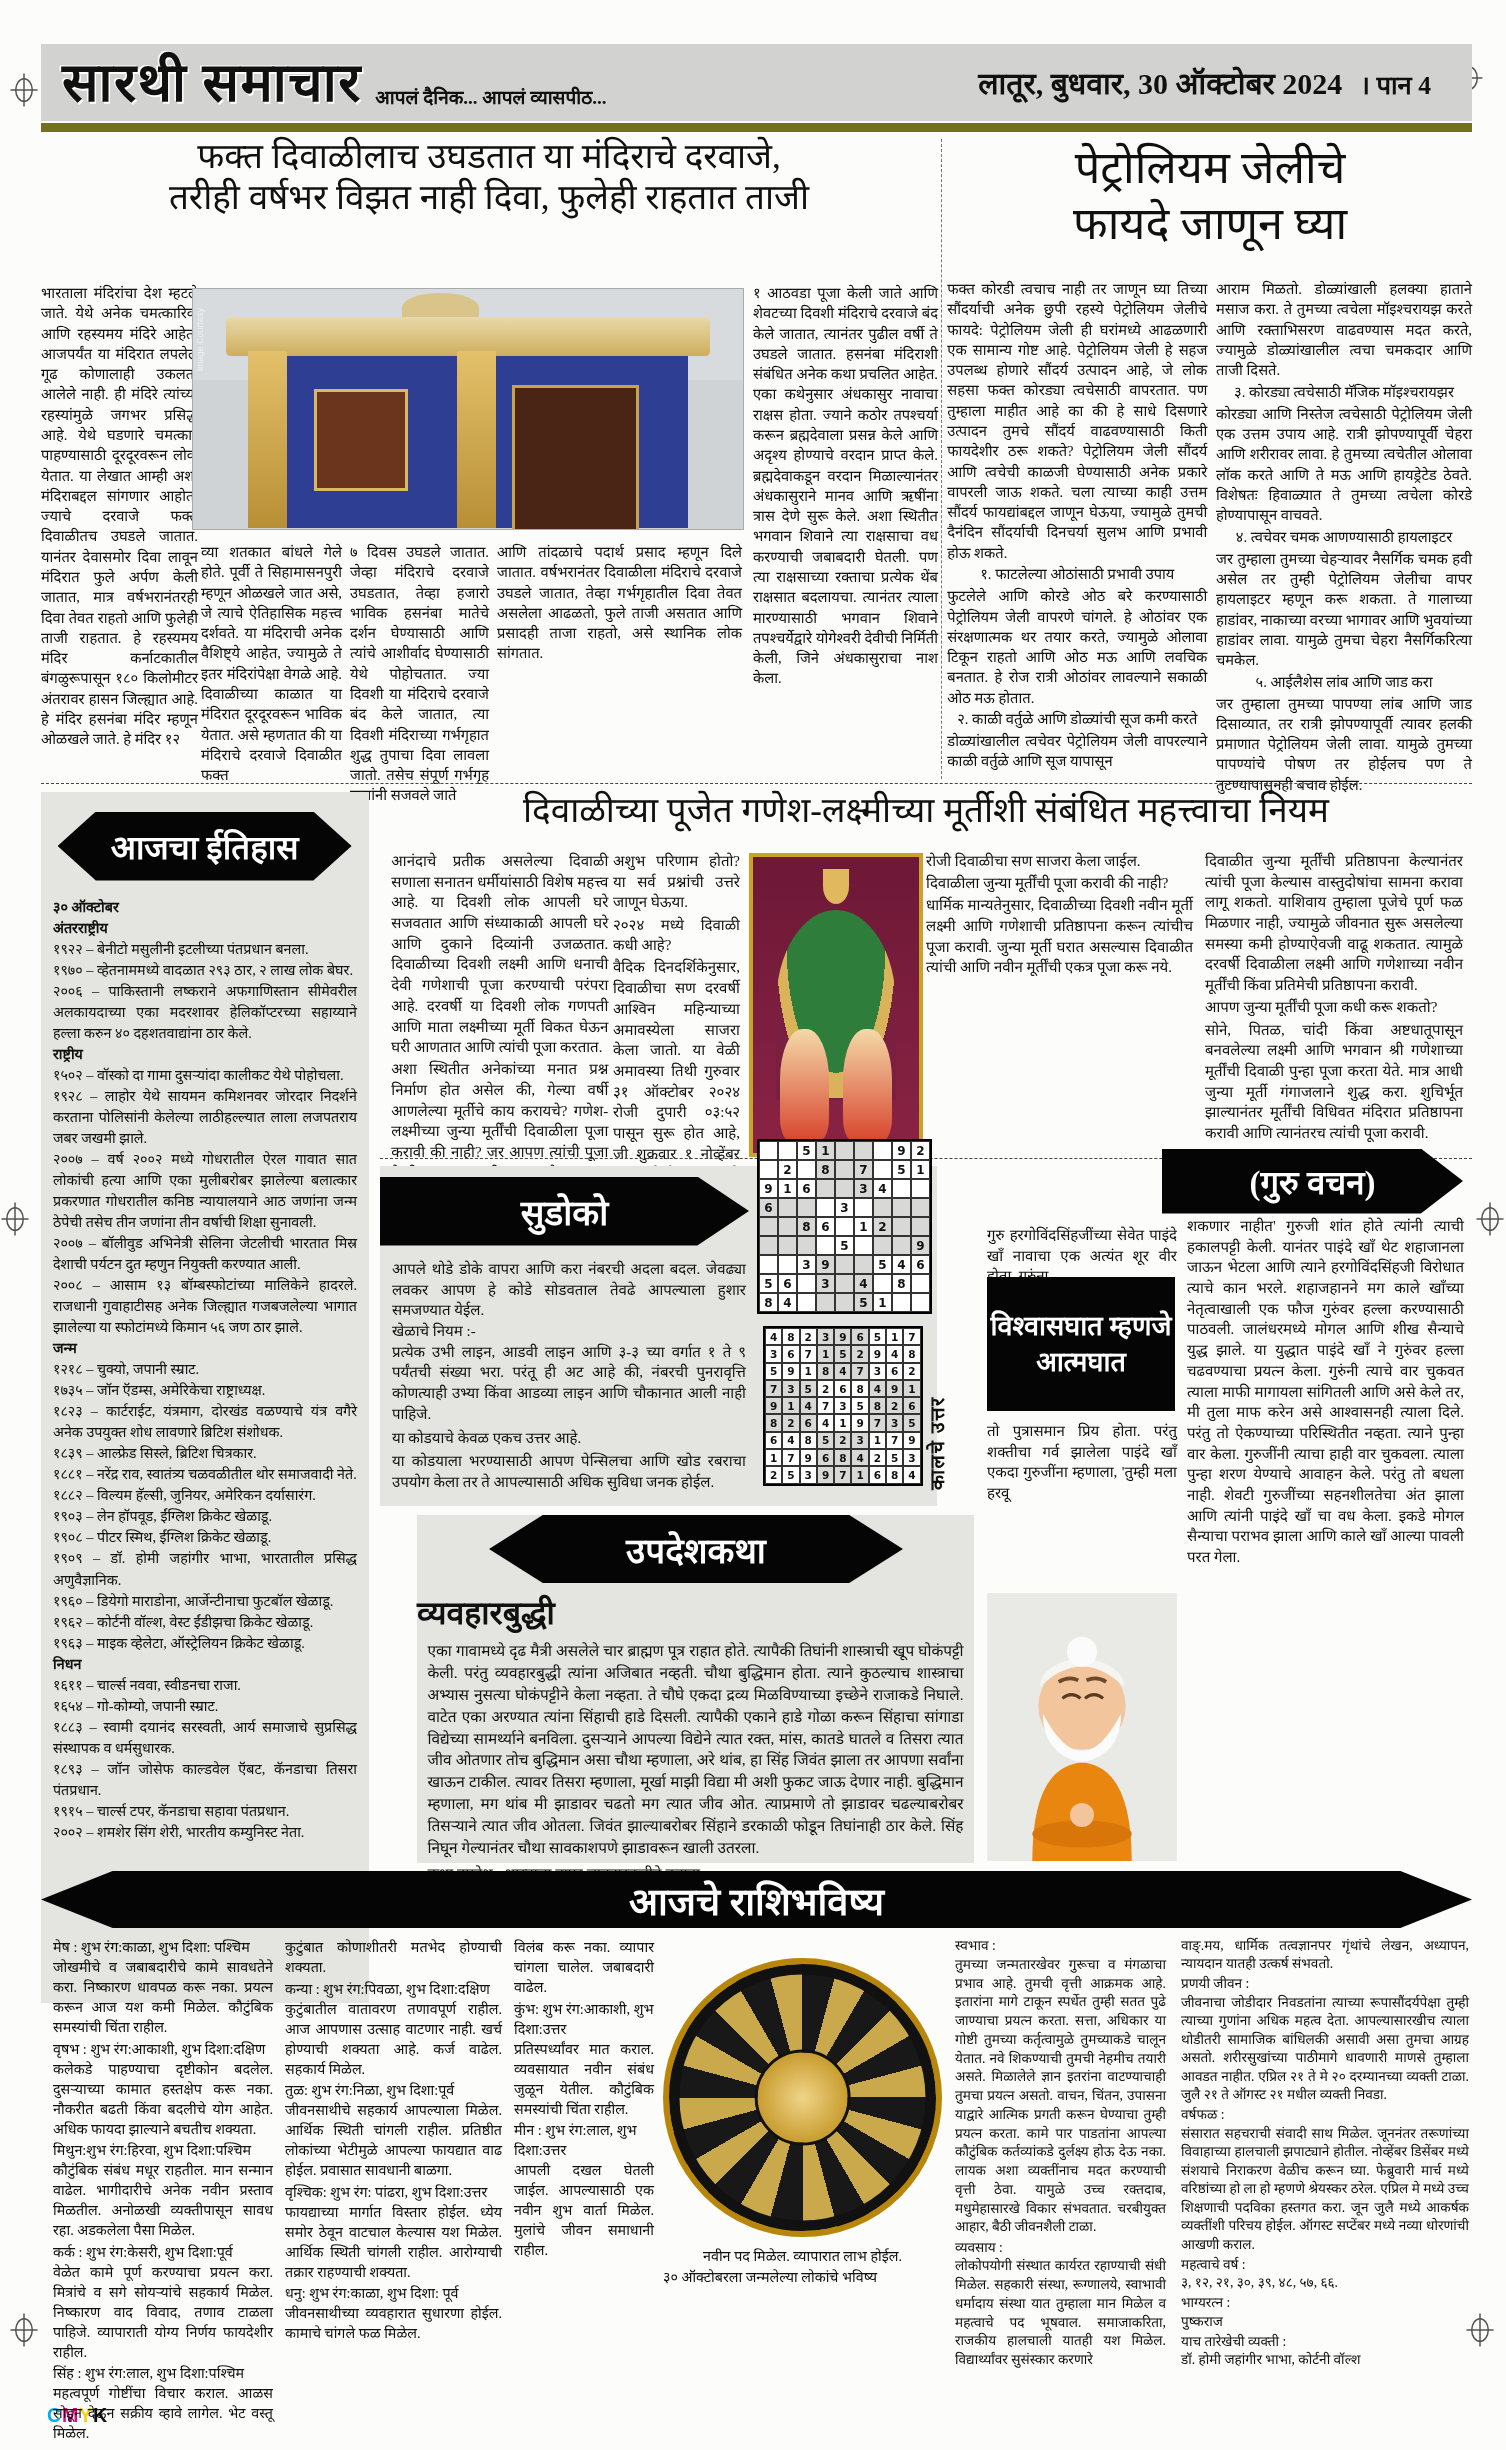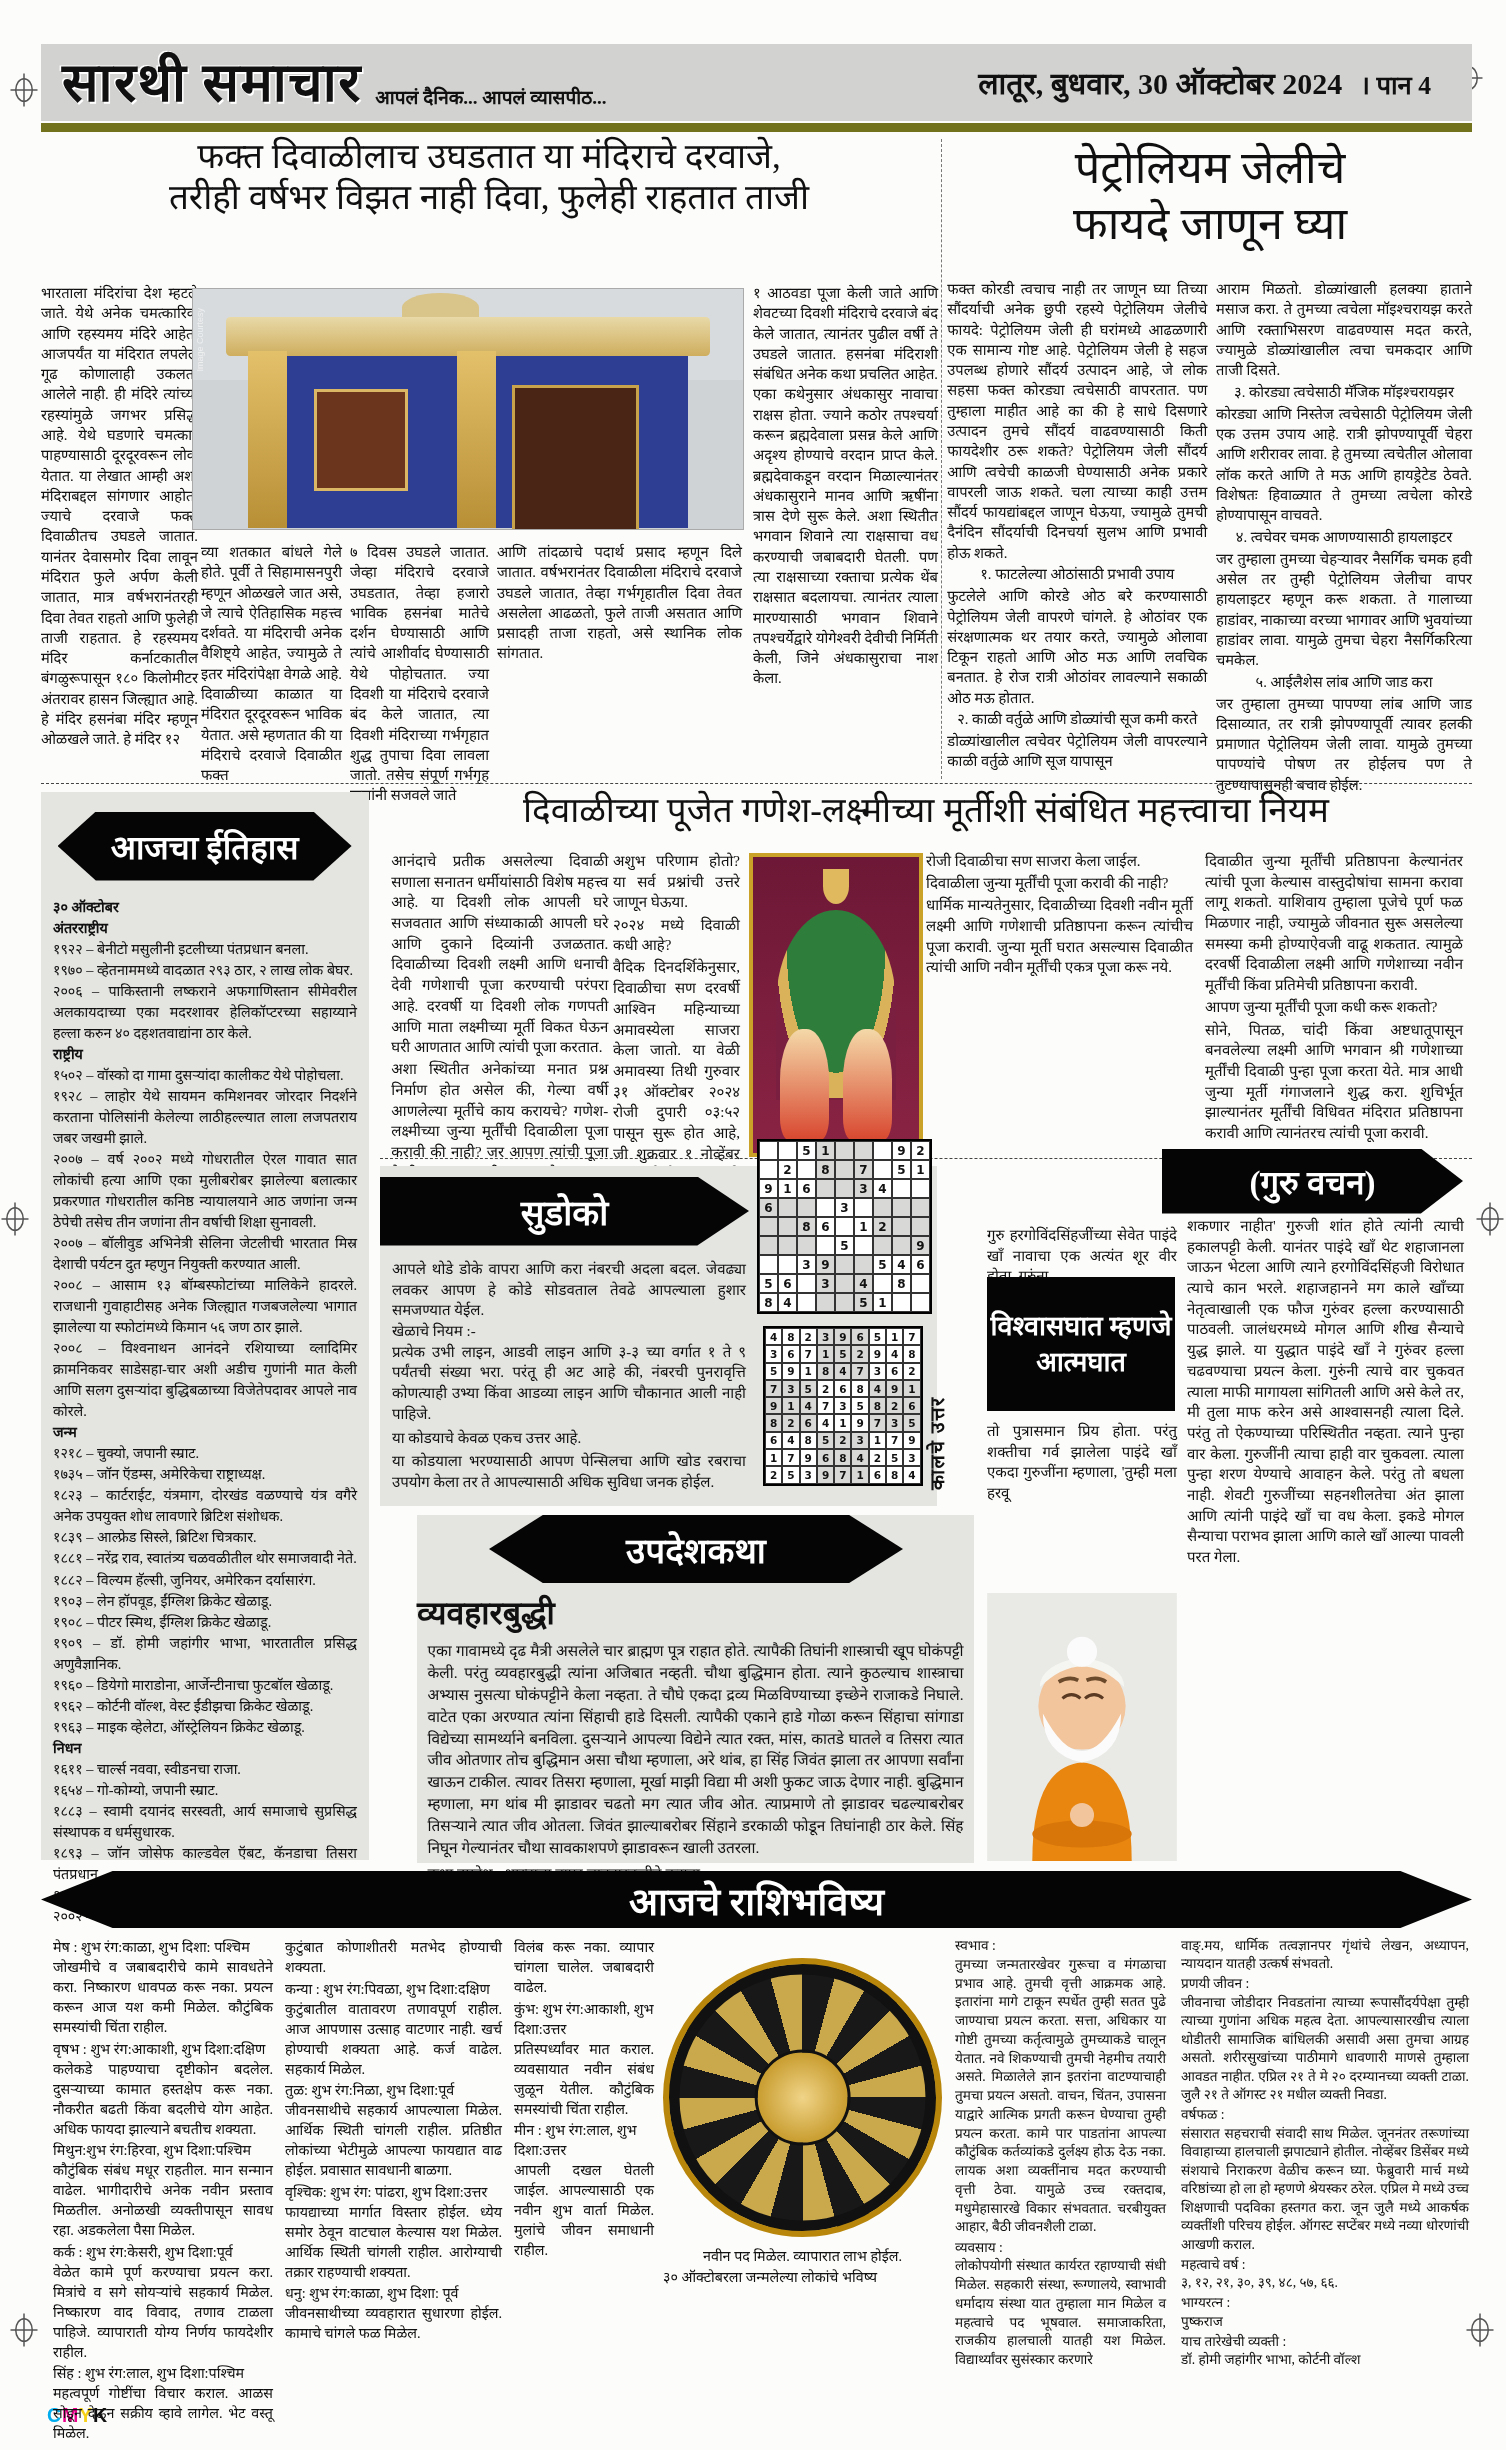--- a/index.html
+++ b/index.html
@@ -176,36 +176,35 @@
         <div class="blk"><span>जर तुम्हाला तुमच्या चेहऱ्यावर नैसर्गिक चमक हवी असेल तर तुम्ही पेट्रोलियम जेलीचा वापर हायलाइटर म्हणून करू शकता. ते गालाच्या हाडांवर, नाकाच्या वरच्या भागावर आणि भुवयांच्या हाडांवर लावा. यामुळे तुमचा चेहरा नैसर्गिकरित्या चमकेल. </span></div>
         <div class="blk">
           <span class="bh">५. आईलैशेस लांब आणि जाड करा </span>
         </div>
         <div class="blk"><span>जर तुम्हाला तुमच्या पापण्या लांब आणि जाड दिसाव्यात, तर रात्री झोपण्यापूर्वी त्यावर हलकी प्रमाणात पेट्रोलियम जेली लावा. यामुळे तुमच्या पापण्यांचे पोषण तर होईलच पण ते तुटण्यापासूनही बचाव होईल. </span></div>
       </div>
   </div>
 
   <div class="abs dash-h" style="left:41px;top:783px;width:1431px;"></div>
 
-  <div class="abs graybox" style="left:41px;top:792px;width:328px;height:1068px;">
+  <div class="abs graybox" style="left:41px;top:792px;width:328px;height:1211px;">
     <div class="banner b-dbl" style="left:16.6px;top:19.6px;width:294px;height:69px;font-size:33px;">आजचा ईतिहास</div>
     <div class="col just" style="left:12px;top:105px;width:304px;font-size:14.3px;line-height:1.47;">
 
     <div class="hist-item"><span class="hh">३० ऑक्टोबर </span></div>
         <div class="hist-item"><span class="hh">अंतरराष्ट्रीय </span></div>
         <div class="hist-item"><span>१९२२ – बेनीटो मसुलीनी इटलीच्या पंतप्रधान बनला. </span></div>
         <div class="hist-item"><span>१९७० – व्हेतनाममध्ये वादळात २९३ ठार, २ लाख लोक बेघर. </span></div>
         <div class="hist-item"><span>२००६ – पाकिस्तानी लष्कराने अफगाणिस्तान सीमेवरील अलकायदाच्या एका मदरशावर हेलिकॉप्टरच्या सहाय्याने हल्ला करुन ४० दहशतवाद्यांना ठार केले. </span></div>
         <div class="hist-item"><span class="hh">राष्ट्रीय </span></div>
         <div class="hist-item"><span>१५०२ – वॉस्को दा गामा दुसऱ्यांदा कालीकट येथे पोहोचला. </span></div>
         <div class="hist-item"><span>१९२८ – लाहोर येथे सायमन कमिशनवर जोरदार निदर्शने करताना पोलिसांनी केलेल्या लाठीहल्ल्यात लाला लजपतराय जबर जखमी झाले. </span></div>
         <div class="hist-item"><span>२००७ – वर्ष २००२ मध्ये गोधरातील ऐरल गावात सात लोकांची हत्या आणि एका मुलीबरोबर झालेल्या बलात्कार प्रकरणात गोधरातील कनिष्ठ न्यायालयाने आठ जणांना जन्म ठेपेची तसेच तीन जणांना तीन वर्षाची शिक्षा सुनावली. </span></div>
         <div class="hist-item"><span>२००७ – बॉलीवुड अभिनेत्री सेलिना जेटलीची भारतात मिस्र देशाची पर्यटन दुत म्हणुन नियुक्ती करण्यात आली. </span></div>
         <div class="hist-item"><span>२००८ – आसाम १३ बॉम्बस्फोटांच्या मालिकेने हादरले. राजधानी गुवाहाटीसह अनेक जिल्ह्यात गजबजलेल्या भागात झालेल्या या स्फोटांमध्ये किमान ५६ जण ठार झाले. </span></div>
-        <div class="hist-item"><span>२००८ – विश्वनाथन आनंदने रशियाच्या व्लादिमिर क्रामनिकवर साडेसहा-चार अशी अडीच गुणांनी मात केली आणि सलग दुसऱ्यांदा बुद्धिबळाच्या विजेतेपदावर आपले नाव कोरले. </span></div>
         <div class="hist-item"><span class="hh">जन्म </span></div>
         <div class="hist-item"><span>१२१८ – चुक्यो, जपानी स्म्राट. </span></div>
         <div class="hist-item"><span>१७३५ – जॉन ऍडम्स, अमेरिकेचा राष्ट्राध्यक्ष. </span></div>
         <div class="hist-item"><span>१८२३ – कार्टराईट, यंत्रमाग, दोरखंड वळण्याचे यंत्र वगैरे अनेक उपयुक्त शोध लावणारे ब्रिटिश संशोधक. </span></div>
         <div class="hist-item"><span>१८३९ – आल्फ्रेड सिस्ले, ब्रिटिश चित्रकार. </span></div>
         <div class="hist-item"><span>१८८१ – नरेंद्र राव, स्वातंत्र्य चळवळीतील थोर समाजवादी नेते. </span></div>
         <div class="hist-item"><span>१८८२ – विल्यम हॅल्सी, जुनियर, अमेरिकन दर्यासारंग. </span></div>
         <div class="hist-item"><span>१९०३ – लेन हॉपवूड, ईंग्लिश क्रिकेट खेळाडू. </span></div>
         <div class="hist-item"><span>१९०८ – पीटर स्मिथ, ईंग्लिश क्रिकेट खेळाडू. </span></div>
         <div class="hist-item"><span>१९०९ – डॉ. होमी जहांगीर भाभा, भारतातील प्रसिद्ध अणुवैज्ञानिक. </span></div>

